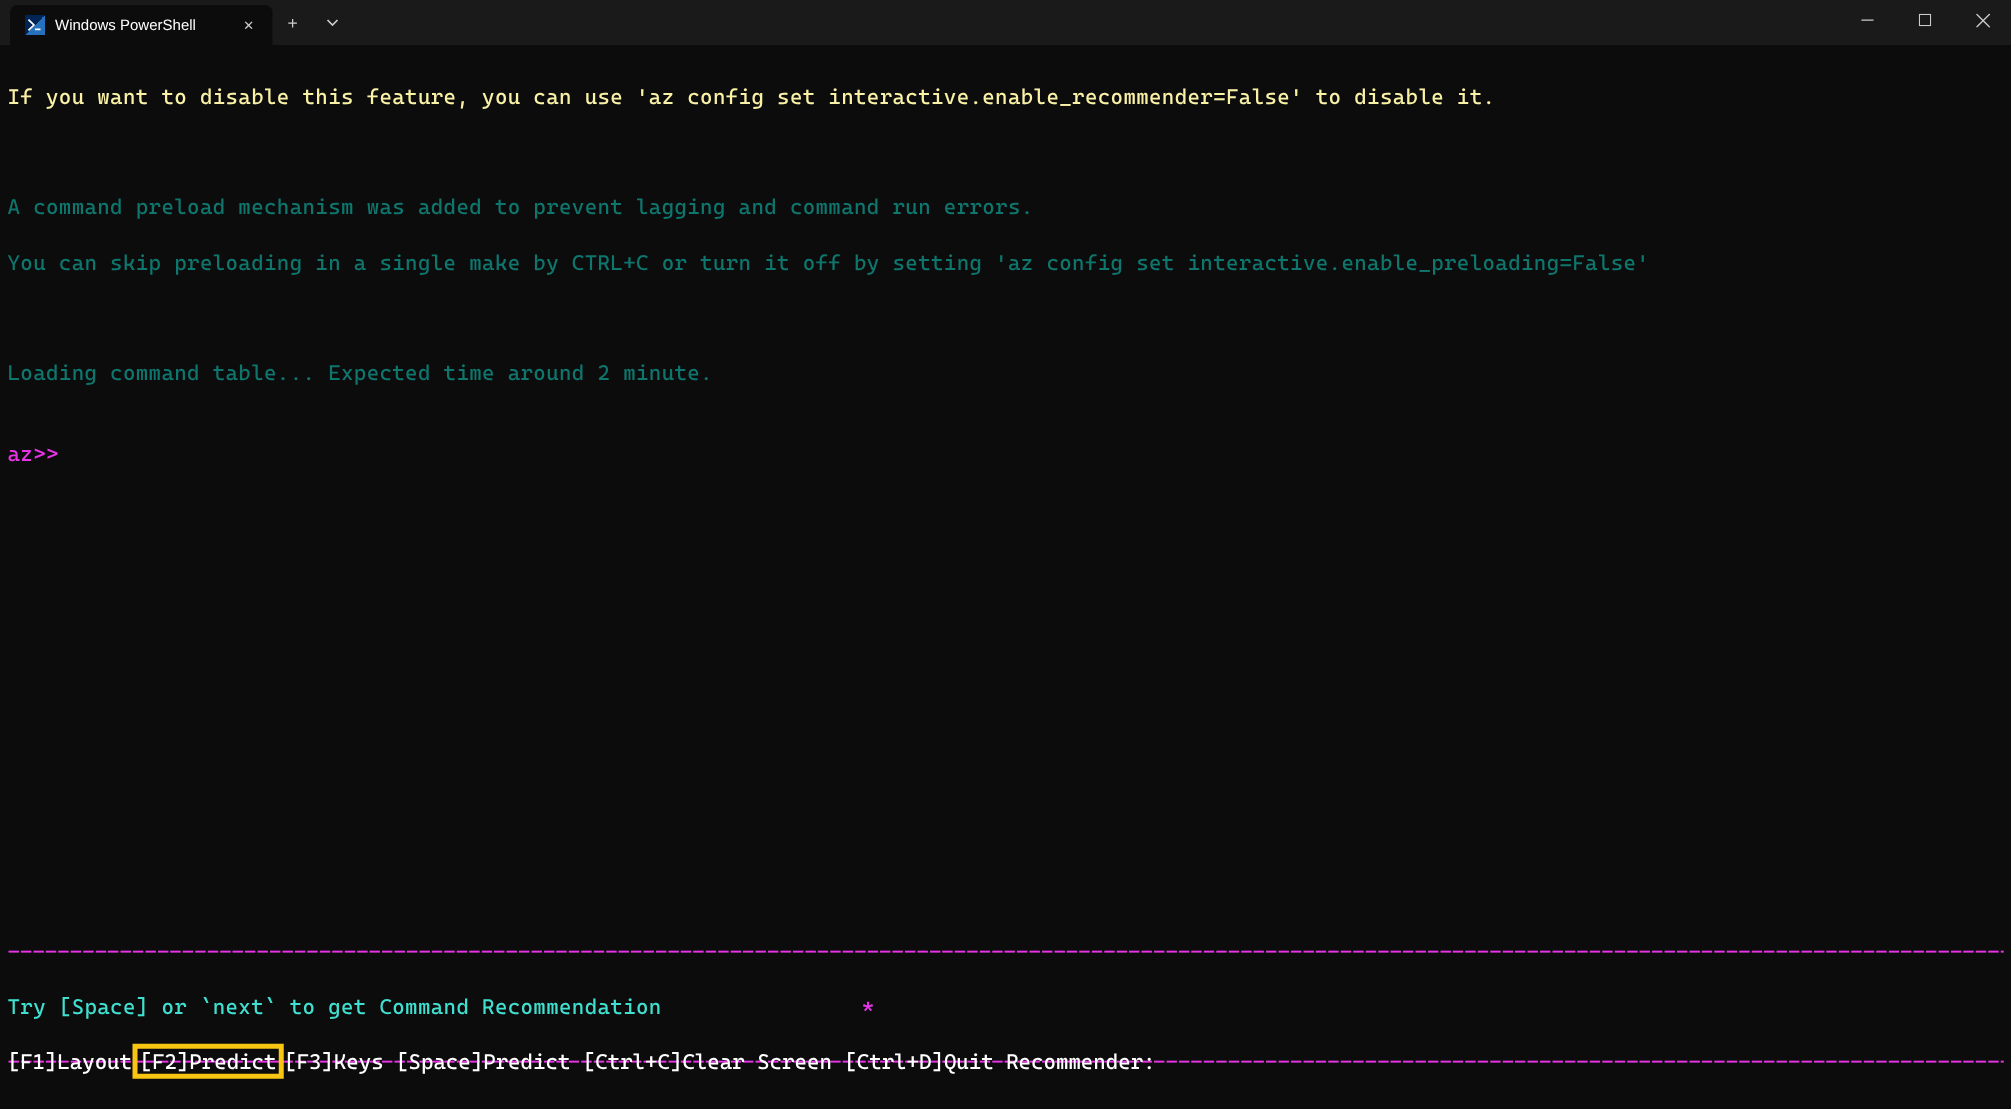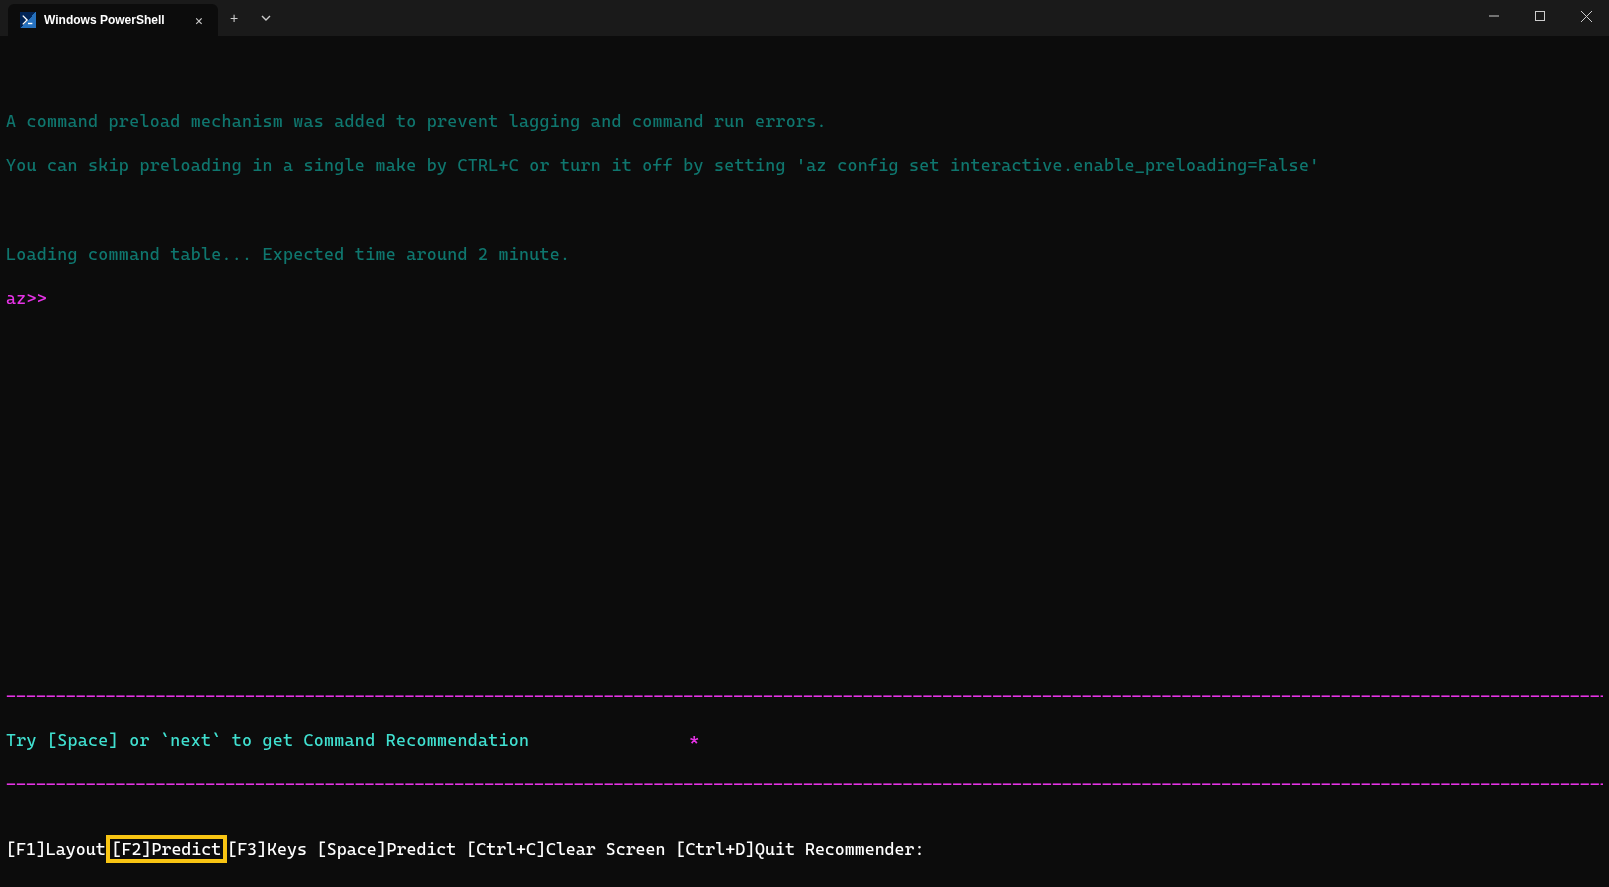--- a/index.html
+++ b/index.html
@@ -33,21 +33,20 @@
   align-items: center;
   height: 32px;
   background: #0c0c0c;
   padding: 0 10px 0 12px;
   gap: 8px;
   border-top-left-radius: 6px;
   border-top-right-radius: 6px;
   margin-top: 4px;
   margin-left: 8px;
   min-width: 210px;
-  font-weight: bold;
 }
 .tab-icon {
   width: 16px;
   height: 16px;
   background: linear-gradient(135deg, #012456 50%, #2671be 50%);
   display: flex;
   align-items: center;
   justify-content: center;
   color: white;
   font-size: 10px;
@@ -95,21 +94,21 @@
 }
 .terminal-content {
   padding: 8px 6px;
   font-family: 'Cascadia Mono', 'Consolas', monospace;
   line-height: 1.3;
   letter-spacing: 0.3px;
   white-space: pre;
 }
 .yellow { color: #f9f1a5; }
 .blue { color: #0f766e; }
-.magenta { color: #e633e6; }
+.magenta { color: #e633e6; margin-top: 21px; }
 .dashline {
   color: #e633e6;
   letter-spacing: 0;
   overflow: hidden;
   white-space: nowrap;
 }
 .footer {
   position: absolute;
   bottom: 24px;
   left: 6px;
@@ -170,20 +169,21 @@
     <div class="win-btn">
       <svg width="11" height="11">
           <line x1="0" y1="0" x2="11" y2="11" stroke="#ccc" stroke-width="1"></line>
           <line x1="11" y1="0" x2="0" y2="11" stroke="#ccc" stroke-width="1"></line>
         </svg>
     </div>
   </div>
 </div>
 
 <div class="terminal-content">
+<div class="yellow">If you want to disable this feature, you can use 'az config set interactive.enable_recommender=False' to disable it.</div>
 <div>&nbsp;</div>
 <div class="blue">A command preload mechanism was added to prevent lagging and command run errors.</div>
 <div class="blue">You can skip preloading in a single make by CTRL+C or turn it off by setting 'az config set interactive.enable_preloading=False'</div>
 <div>&nbsp;</div>
 <div class="blue">Loading command table... Expected time around 2 minute.</div>
 <div class="magenta">az&gt;&gt;</div>
 <div>&nbsp;</div>
 <div>&nbsp;</div>
 <div>&nbsp;</div>
 <div>&nbsp;</div>

